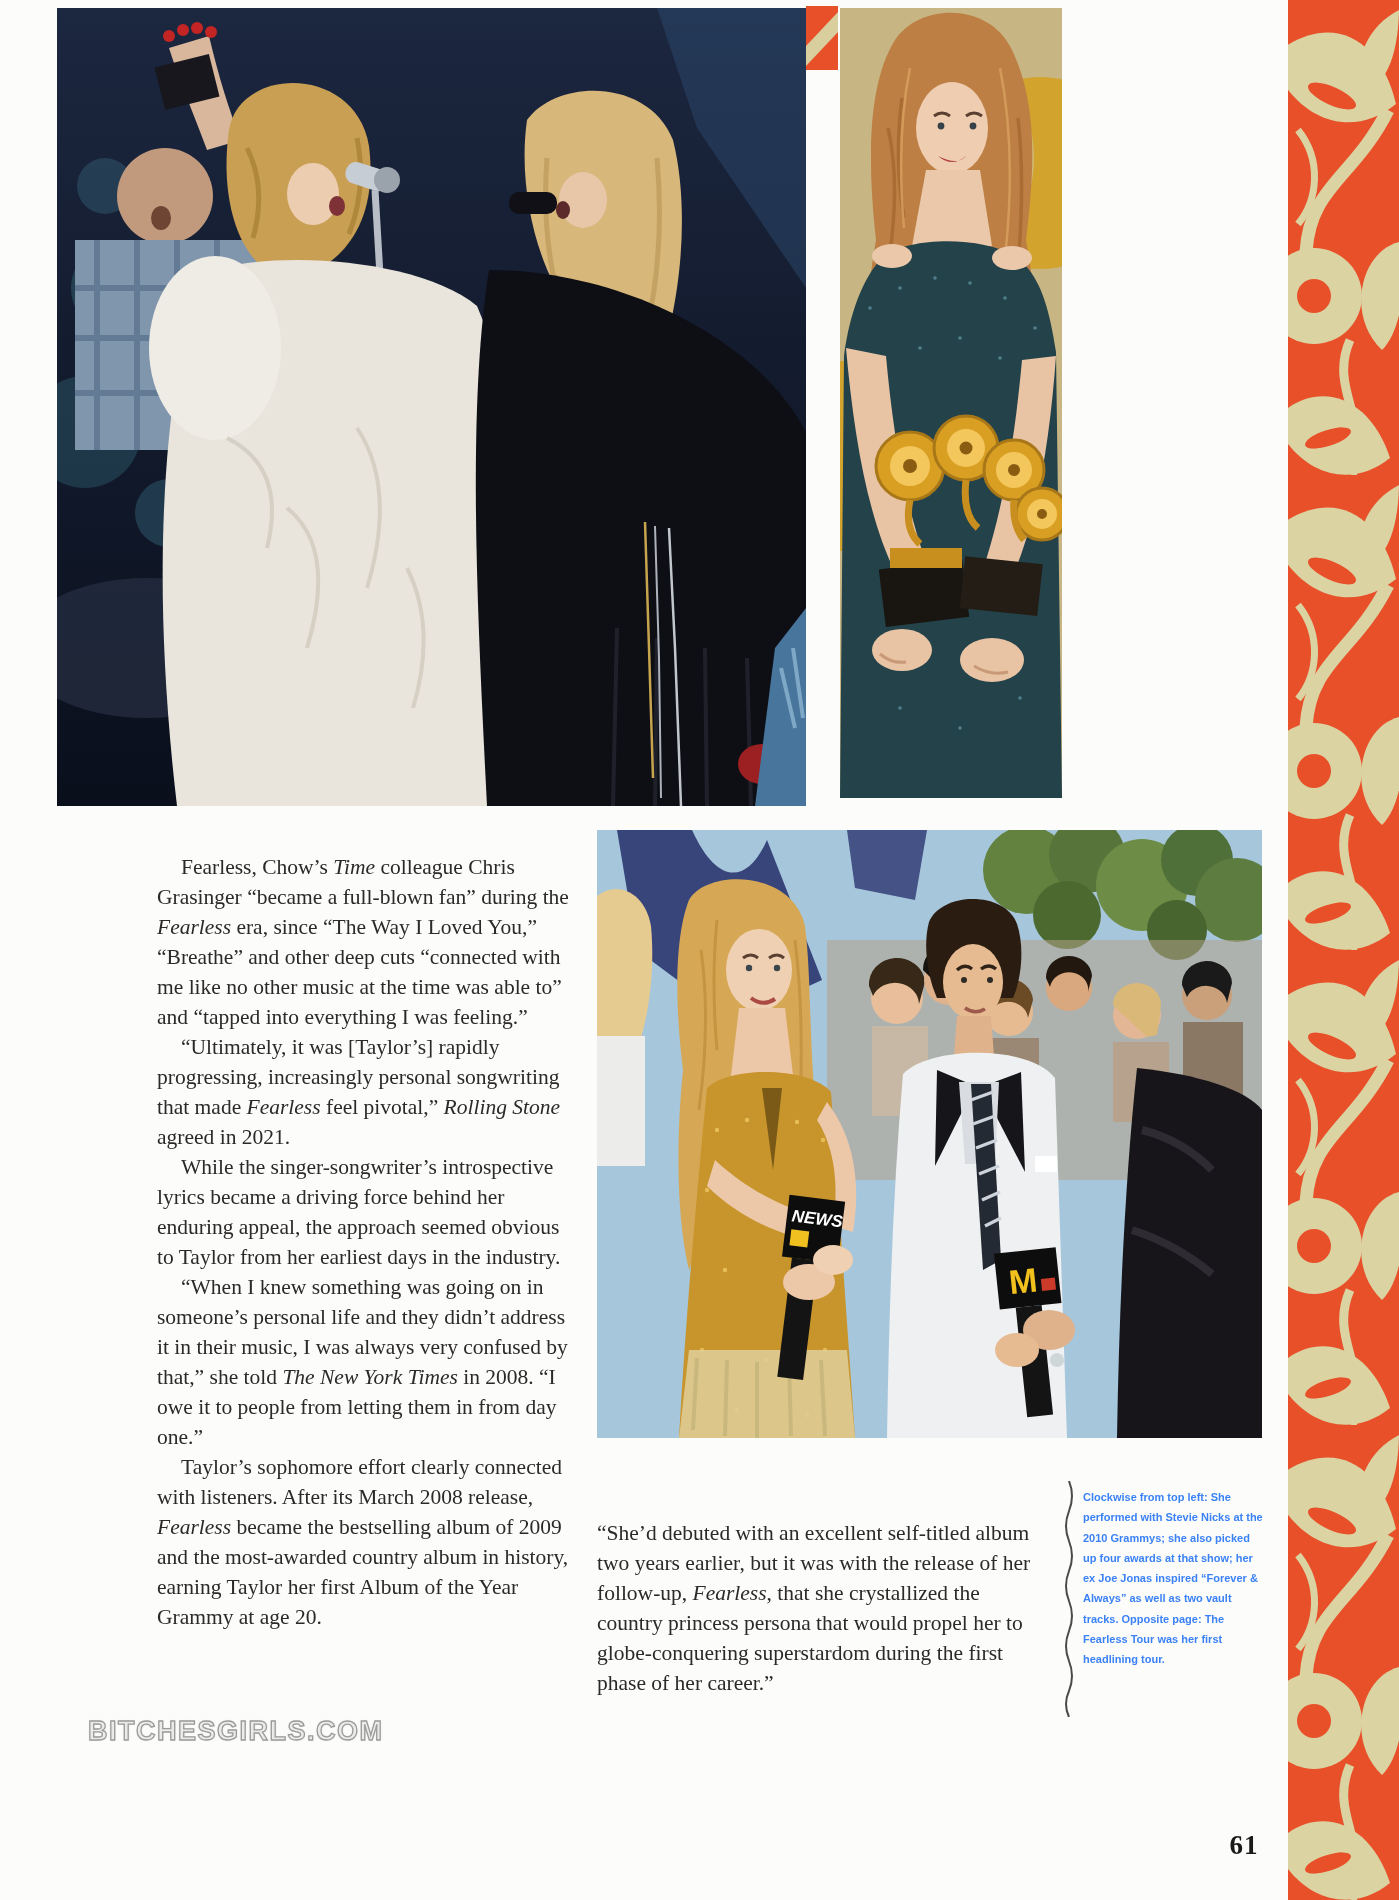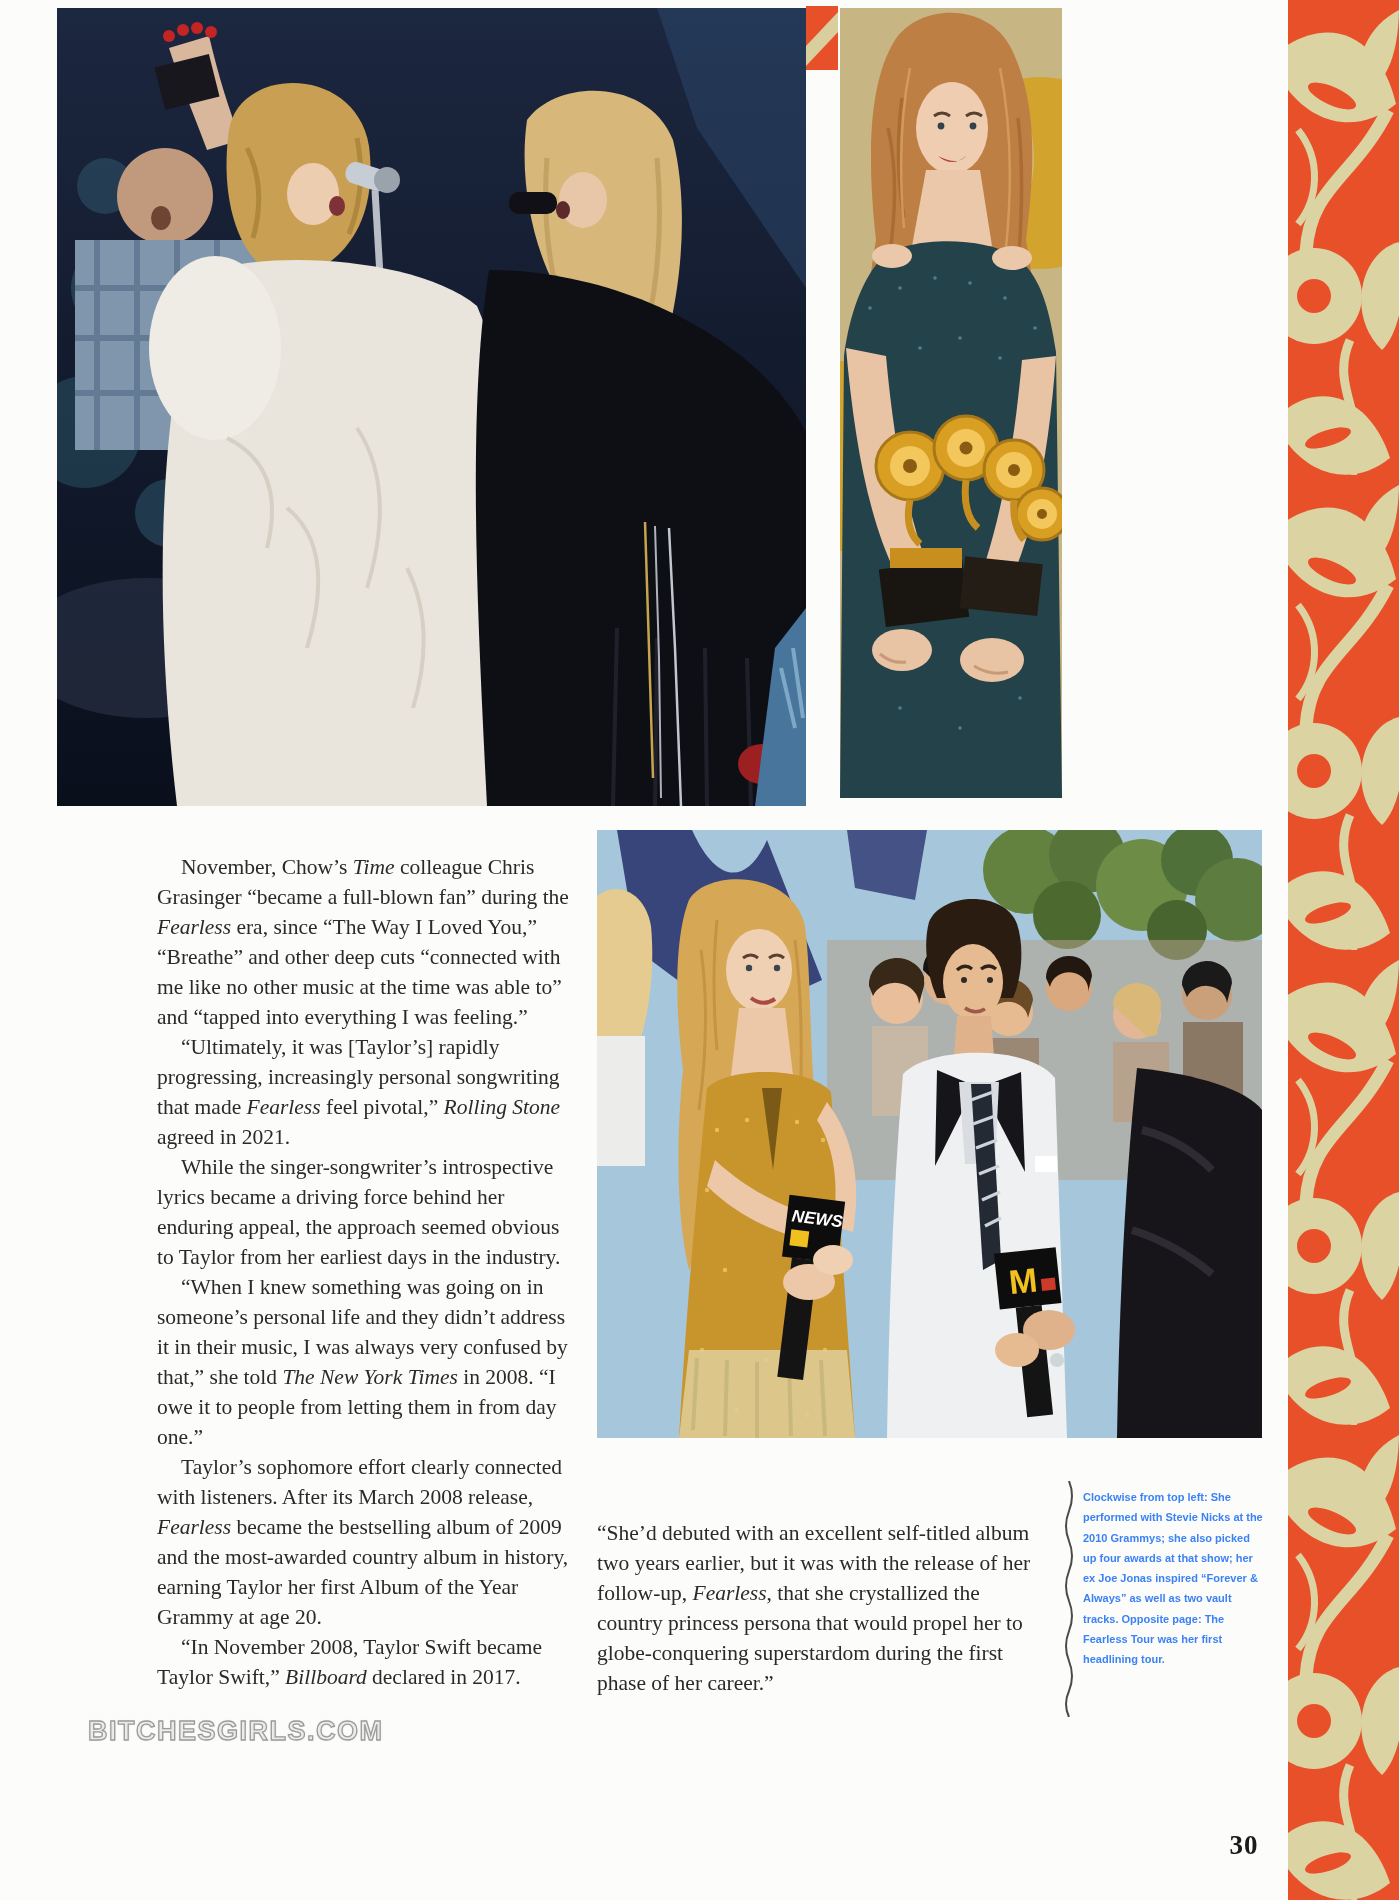--- a/index.html
+++ b/index.html
@@ -350,37 +350,36 @@
             <ellipse cx="44" cy="96" rx="26" ry="9" transform="rotate(24 44 96)"></ellipse>
             <ellipse cx="40" cy="438" rx="24" ry="8" transform="rotate(-18 40 438)"></ellipse>
           </g>
         </pattern>
       </defs>
       <rect width="111" height="1900" fill="url(#damask)"></rect>
     </svg>
   </div>
 
   <div class="bodycol" style="left:157px;top:852px;width:412px;">
-    <p class="ind"><span>November, Chow’s </span><span class="it">Time</span><span> colleague Chris Grasinger “became a full-blown fan” during the </span><span class="it">Fearless</span><span> era, since “The Way I Loved You,” “Breathe” and other deep cuts “connected with me like no other music at the time was able to” and “tapped into everything I was feeling.”</span></p>
+    <p class="ind"><span>Fearless, Chow’s </span><span class="it">Time</span><span> colleague Chris Grasinger “became a full-blown fan” during the </span><span class="it">Fearless</span><span> era, since “The Way I Loved You,” “Breathe” and other deep cuts “connected with me like no other music at the time was able to” and “tapped into everything I was feeling.”</span></p>
     <p class="ind"><span>“Ultimately, it was [Taylor’s] rapidly progressing, increasingly personal songwriting that made </span><span class="it">Fearless</span><span> feel pivotal,” </span><span class="it">Rolling Stone</span><span> agreed in 2021.</span></p>
     <p class="ind"><span>While the singer-songwriter’s introspective lyrics became a driving force behind her enduring appeal, the approach seemed obvious to Taylor from her earliest days in the industry.</span></p>
     <p class="ind"><span>“When I knew something was going on in someone’s personal life and they didn’t address it in their music, I was always very confused by that,” she told </span><span class="it">The New York Times</span><span> in 2008. “I owe it to people from letting them in from day one.”</span></p>
     <p class="ind"><span>Taylor’s sophomore effort clearly connected with listeners. After its March 2008 release, </span><span class="it">Fearless</span><span> became the bestselling album of 2009 and the most-awarded country album in history, earning Taylor her first Album of the Year Grammy at age 20.</span></p>
-    <p class="ind"><span>“In November 2008, Taylor Swift became Taylor Swift,” </span><span class="it">Billboard</span><span> declared in 2017.</span></p>
   </div>
 
   <div class="bodycol" style="left:597px;top:1498px;width:445px;margin-top:20px;">
     <p><span>“She’d debuted with an excellent self-titled album two years earlier, but it was with the release of her follow-up, </span><span class="it">Fearless</span><span>, that she crystallized the country princess persona that would propel her to globe-conquering superstardom during the first phase of her career.”</span></p>
   </div>
 
   <div class="squiggle">
     <svg width="14" height="236" viewBox="0 0 14 236">
       <path d="M7 0 q6 15 0 30 q-6 15 0 30 q6 15 0 30 q-6 15 0 30 q6 15 0 30 q-6 15 0 30 q6 15 0 30 q-6 13 0 26" fill="none" stroke="#4a4a4a" stroke-width="2"></path>
     </svg>
   </div>
 
   <div class="caption">Clockwise from top left: She performed with Stevie Nicks at the 2010 Grammys; she also picked up four awards at that show; her ex Joe Jonas inspired “Forever &amp; Always” as well as two vault tracks. Opposite page: The Fearless Tour was her first headlining tour.</div>
 
   <div class="watermark">BITCHESGIRLS.COM</div>
 
-  <div class="pageno">30</div>
+  <div class="pageno">61</div>
 
 </div>
 
 </body></html>

